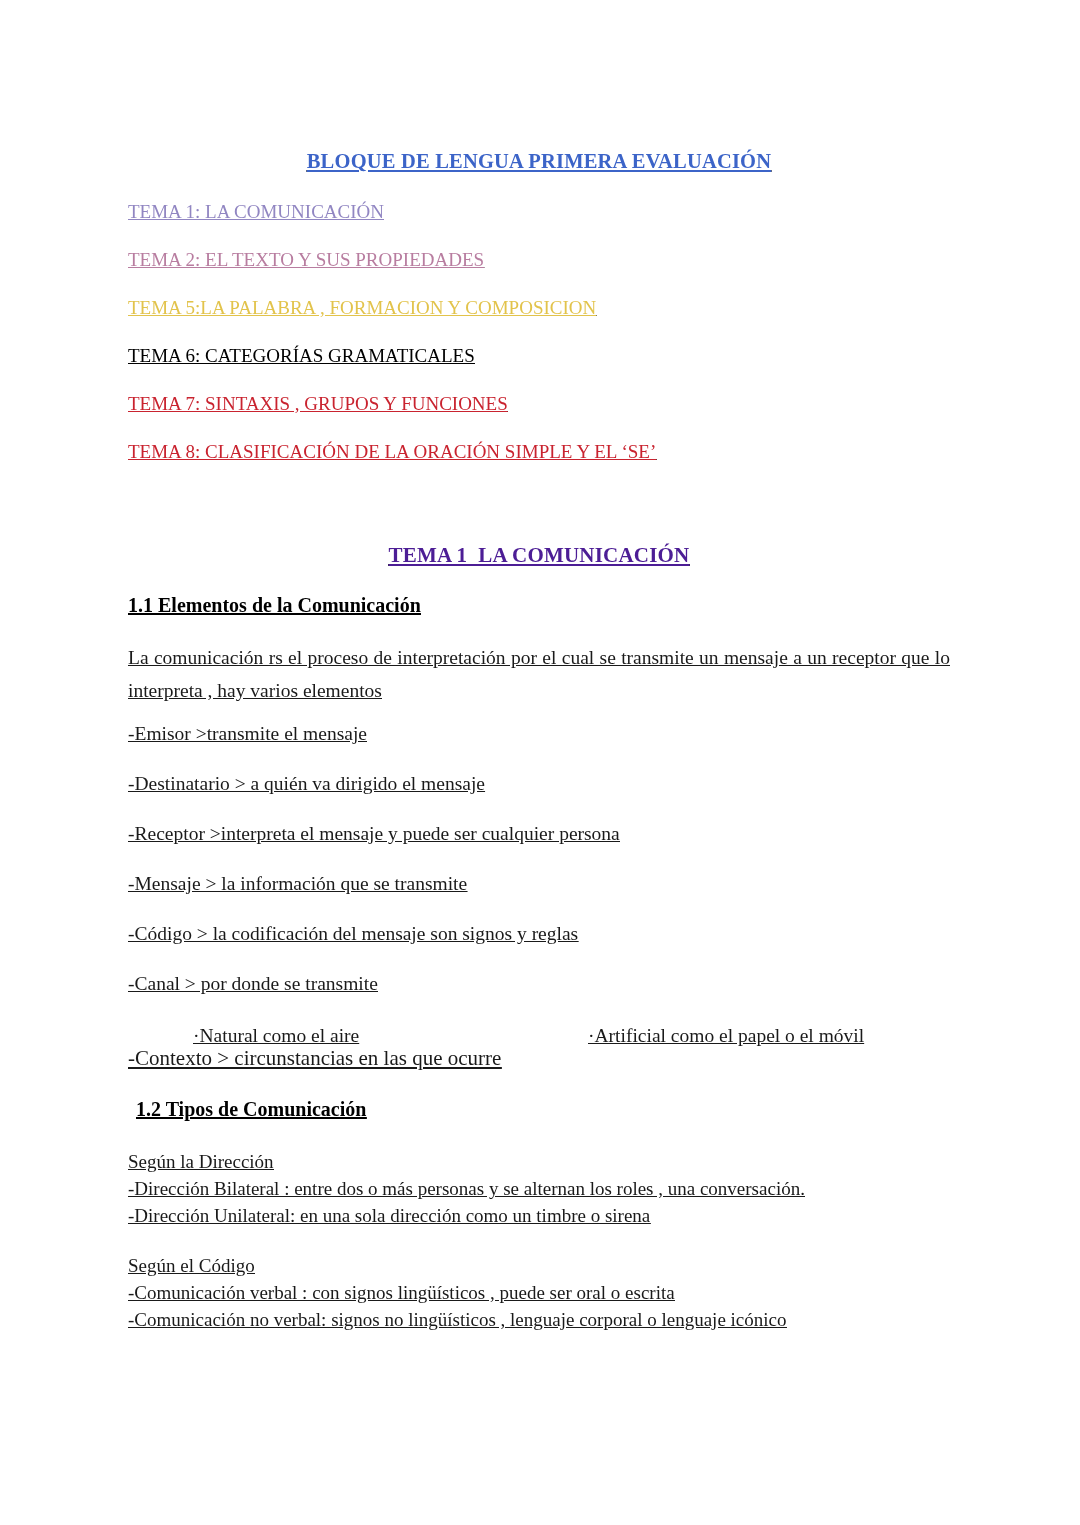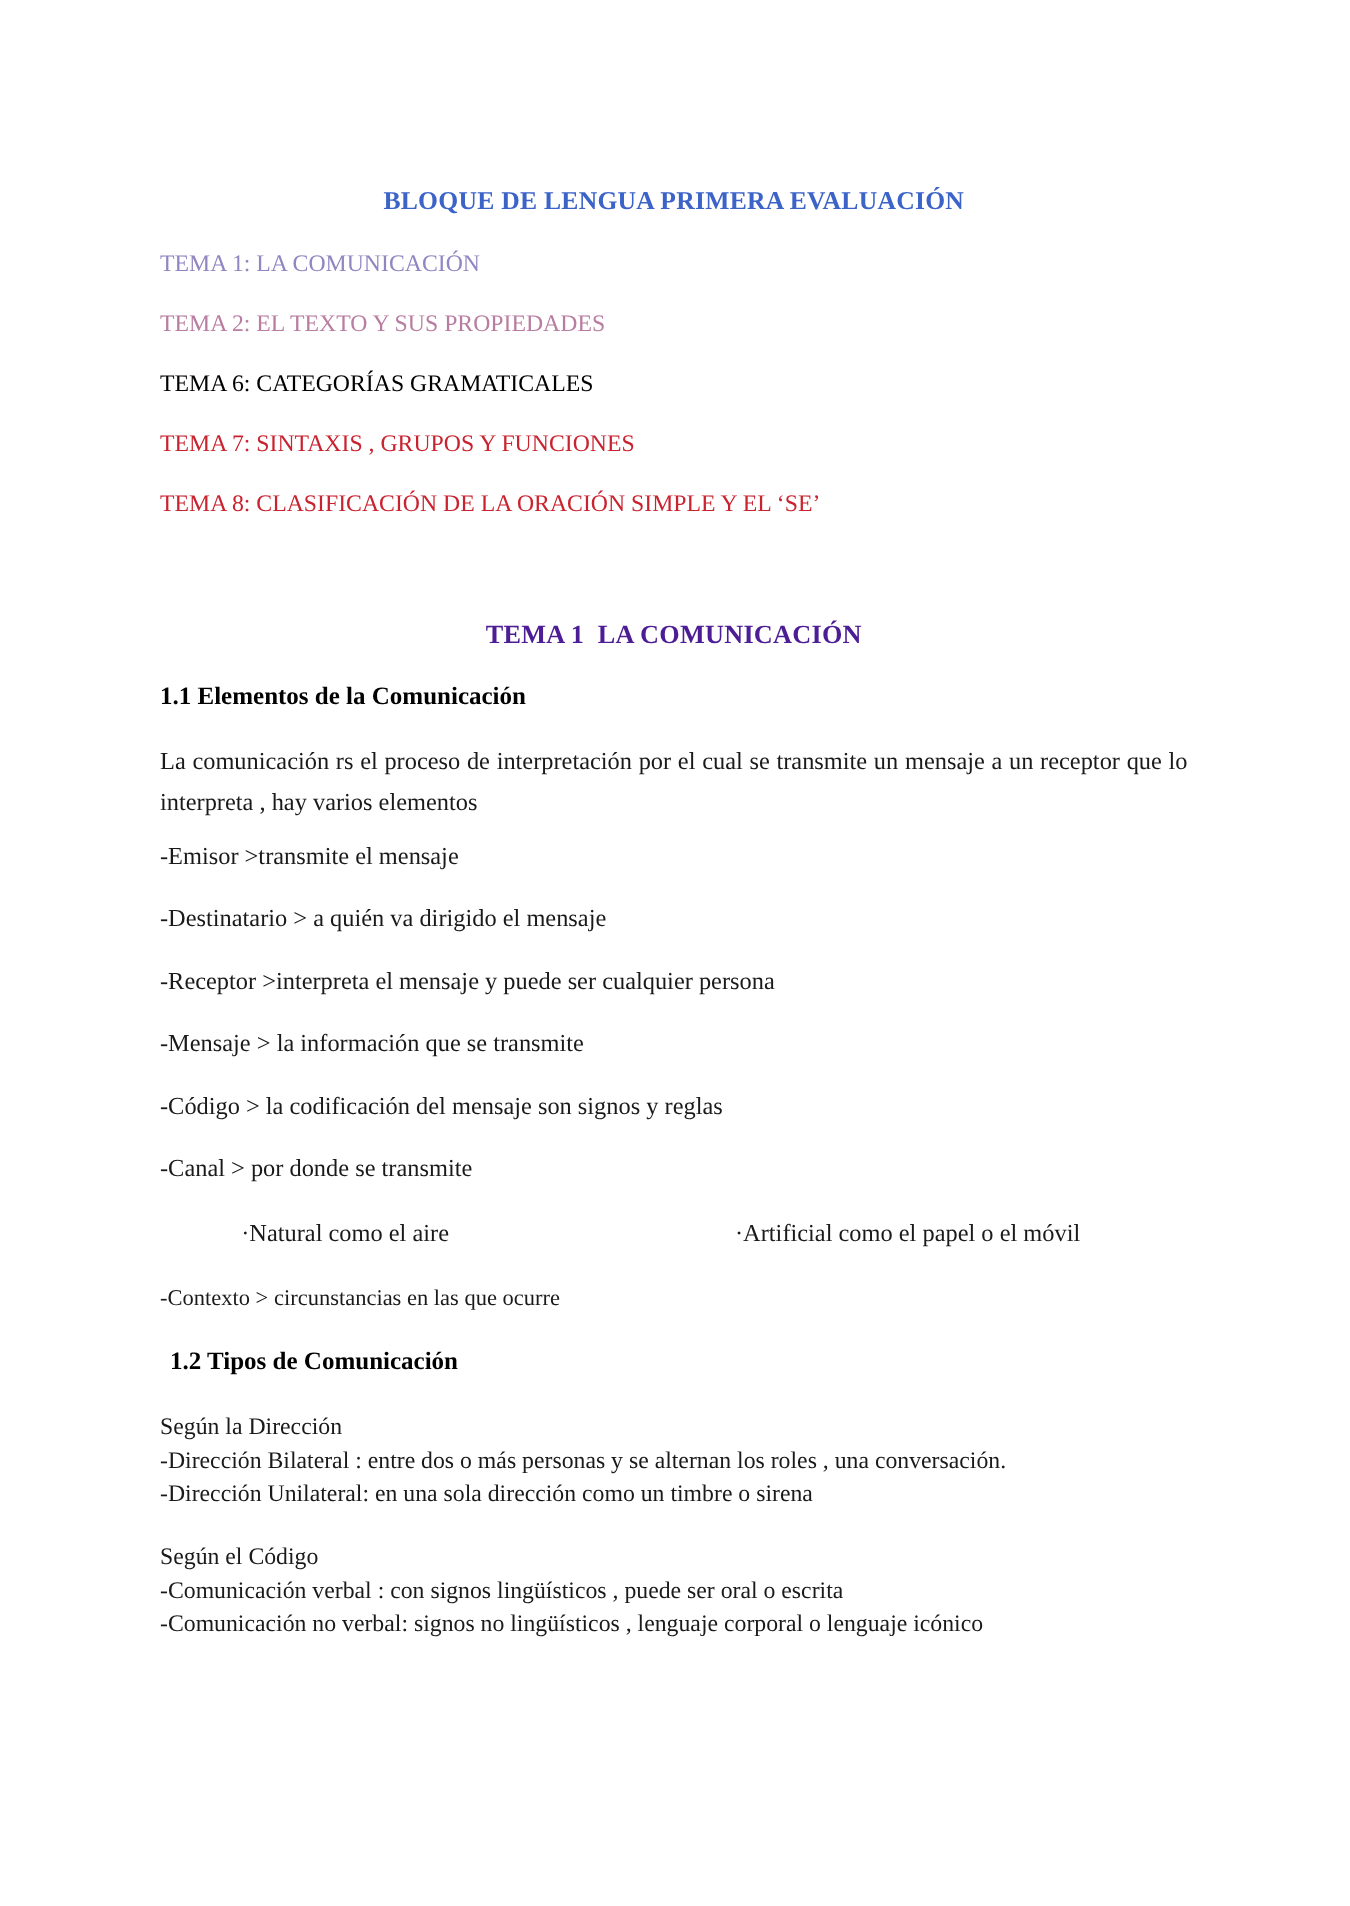--- a/index.html
+++ b/index.html
@@ -1,15 +1,15 @@
 <!DOCTYPE html>
 <html><head>
 <meta charset="utf-8">
 <style>
-  * { margin: 0; padding: 0; box-sizing: border-box; }
+  * { margin: 0; padding: 0; box-sizing: border-box; text-decoration: underline; }
   html, body { background: #ffffff; }
   body {
     width: 1080px;
     height: 1525px;
     overflow: hidden;
     font-family: "Liberation Serif", serif;
     color: #1a1a1a;
   }
   .page {
     width: 1080px;
@@ -60,42 +60,42 @@
   .canal-types {
     position: relative;
     height: 22px;
     margin-top: 30px;
     font-size: 19.5px;
     line-height: 22px;
   }
   .canal-natural { position: absolute; left: 65px; top: 0; }
   .canal-artificial { position: absolute; left: 460px; top: 0; }
   .contexto {
-    margin-top: 28px;
-    font-size: 18px;
+    font-size: 21px;
     line-height: 22px;
   }
   .h12 { margin-top: 28px; margin-left: 8px; }
   .group { margin-top: 27px; }
   .group2 { margin-top: 23px; }
   .group-line {
     font-size: 19px;
     line-height: 27px;
   }
 </style>
 </head>
 <body>
 
 <div class="page">
 
   <h1 class="doc-title" style="color: rgb(60, 100, 200);">BLOQUE DE LENGUA PRIMERA EVALUACIÓN</h1>
 
   <div class="toc">
     <p class="toc-item" style="color: rgb(145, 134, 194);">TEMA 1: LA COMUNICACIÓN</p>
     <p class="toc-item" style="color: rgb(184, 125, 160);">TEMA 2: EL TEXTO Y SUS PROPIEDADES</p>
+    <p class="toc-item" style="color: rgb(226, 195, 75);">TEMA 5:LA PALABRA , FORMACION Y COMPOSICION</p>
     <p class="toc-item" style="color: #000000;">TEMA 6: CATEGORÍAS GRAMATICALES</p>
     <p class="toc-item" style="color: rgb(201, 35, 47);">TEMA 7: SINTAXIS , GRUPOS Y FUNCIONES</p>
     <p class="toc-item" style="color: rgb(201, 35, 47);">TEMA 8: CLASIFICACIÓN DE LA ORACIÓN SIMPLE Y EL ‘SE’</p>
   </div>
 
   <h2 class="section-heading" style="color: #4c1d95;">TEMA 1  LA COMUNICACIÓN</h2>
 
   <h3 class="sub-heading">1.1 Elementos de la Comunicación</h3>
 
   <p class="intro">La comunicación rs el proceso de interpretación por el cual se transmite un mensaje a un receptor que lo interpreta , hay varios elementos</p>

